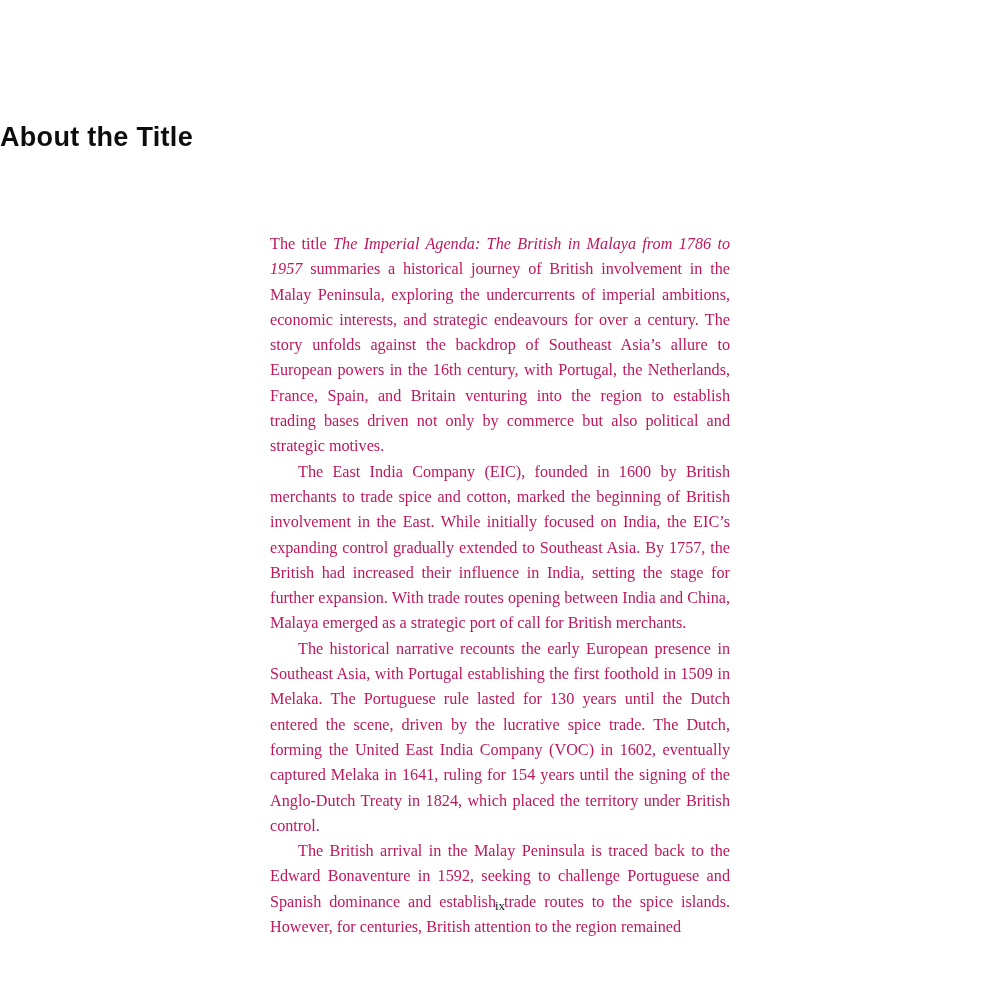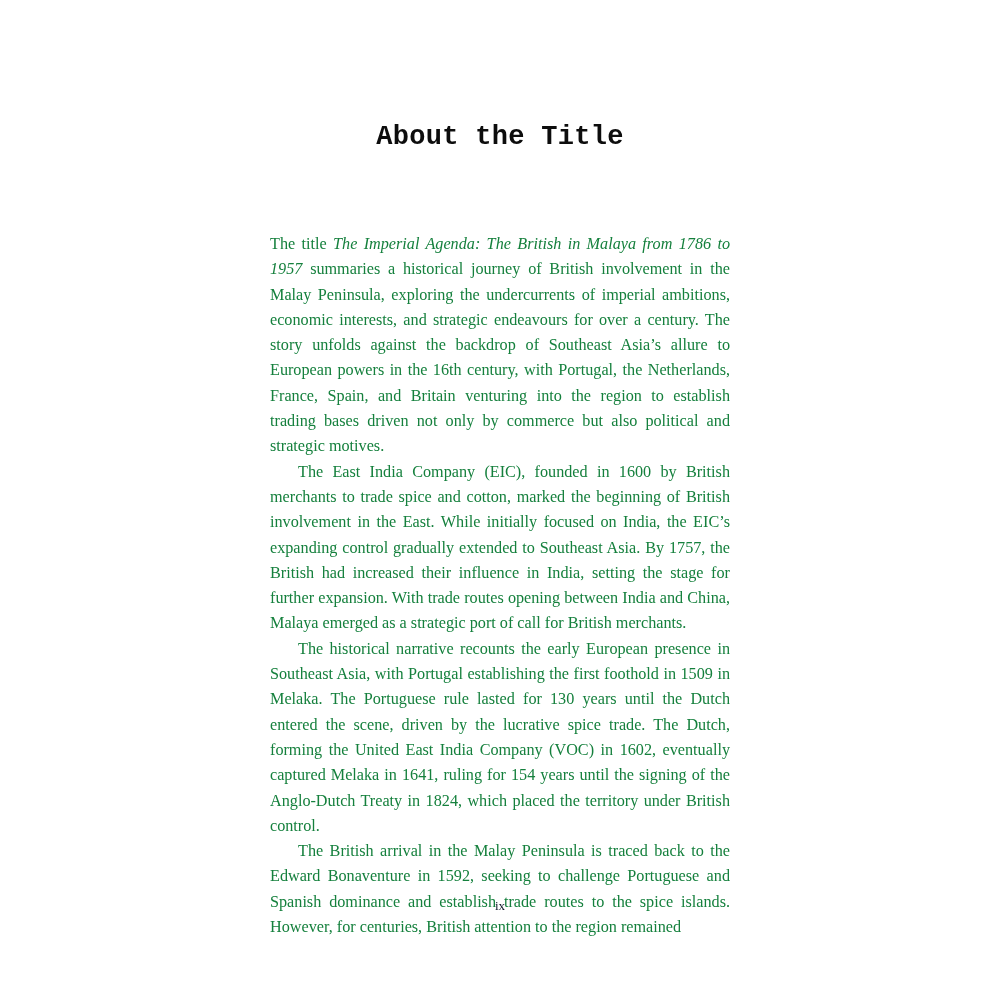--- a/index.html
+++ b/index.html
@@ -18,37 +18,37 @@
     width: 1000px;
     height: 1000px;
     background: #ffffff;
     box-sizing: border-box;
   }
   .page-title {
     position: absolute;
     top: 122px;
     left: 0;
     width: 1000px;
-    text-align: center;
-    font-family: Liberation Mono, monospace;
+    text-align: left;
+    font-family: Liberation Sans, sans-serif;
     font-weight: bold;
     font-size: 27px;
     letter-spacing: 0.3px;
     color: #0d0d0d;
   }
   .body-col {
     position: absolute;
     top: 232px;
     left: 270px;
     width: 460px;
     font-size: 16.2px;
     line-height: 25.3px;
     text-align: justify;
     text-justify: inter-word;
-    color: #15803d;
+    color: #be185d;
   }
   .para {
     margin: 0;
     text-indent: 0;
   }
   .para + .para {
     text-indent: 28px;
   }
   .para i {
     font-style: italic;

